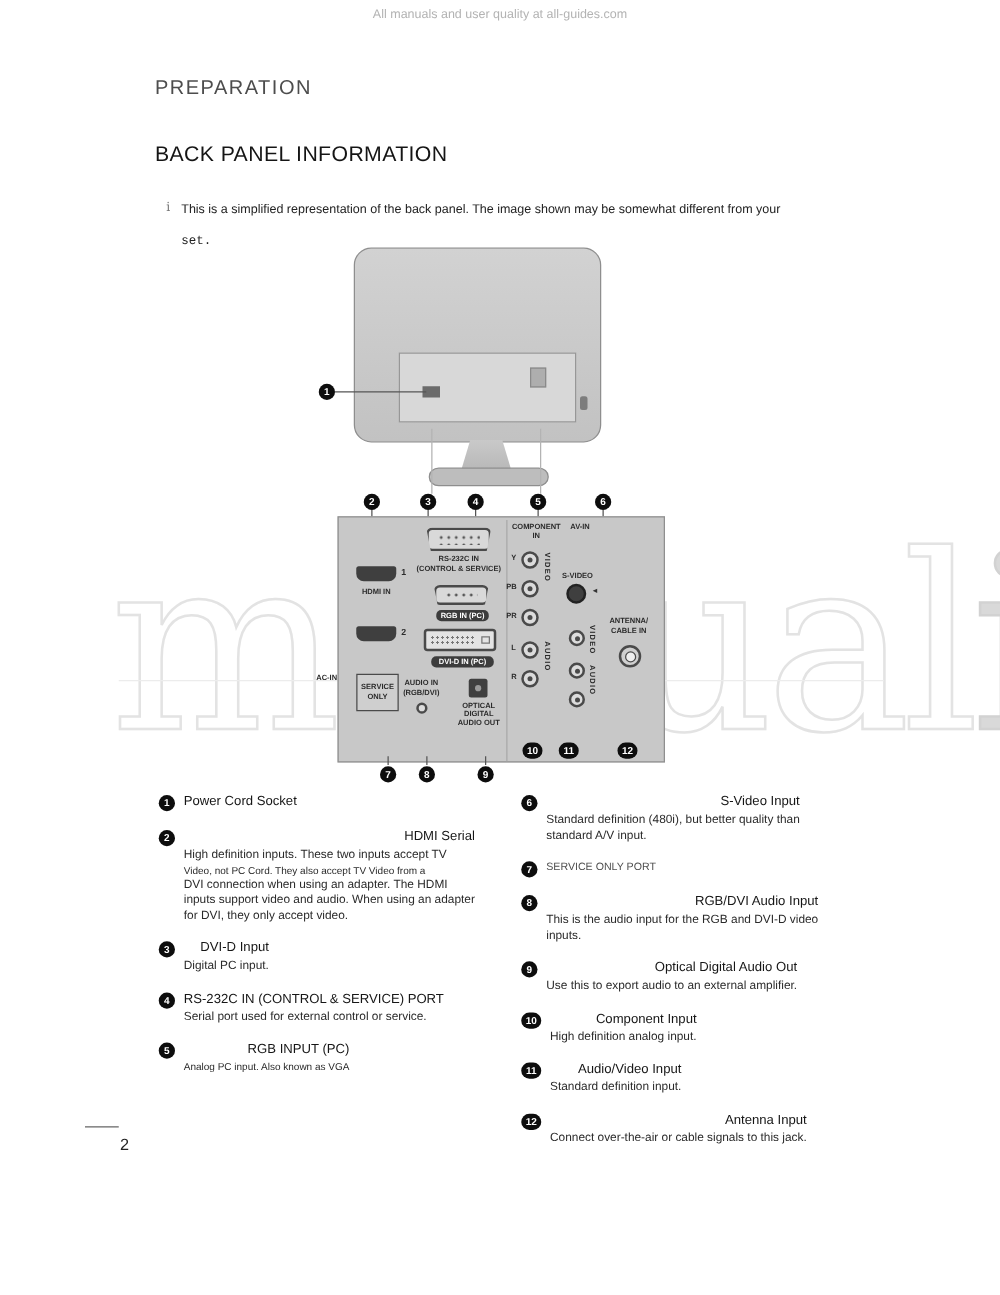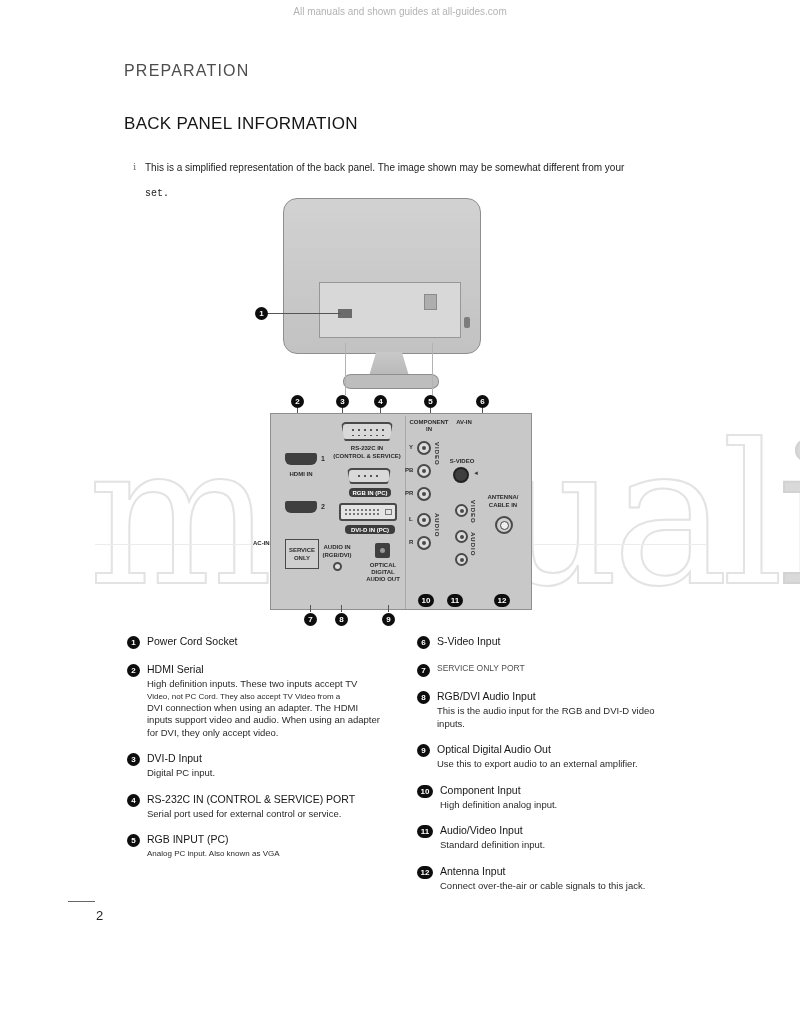--- a/index.html
+++ b/index.html
@@ -71,36 +71,36 @@
   .col { position:absolute; top:635px; }
   .col.left { left:127px; width:272px; }
   .col.right { left:417px; width:282px; }
   .item { display:flex; margin-bottom:13px; }
   .item .badge {
     width:13px; height:13px; border-radius:50%; background:#0d0d0d; color:#fff;
     font-size:8px; font-weight:bold; display:flex; align-items:center; justify-content:center;
     margin-right:7px; margin-top:1px; flex-shrink:0;
   }
   .item .badge.wide { width:auto; min-width:16px; padding:0 2px; border-radius:8px; }
-  .item-title { font-size:10.5px; color:#161616; margin-bottom:3px; white-space:nowrap; }
+  .item-title { font-size:10.5px; color:#161616; margin-bottom:3px; white-space:nowrap;text-align:right; }
   .item-title.small-title { font-size:8.5px; color:#4f4f4f; }
   .desc-line { font-size:9.5px; line-height:12.5px; color:#2a2a2a; white-space:nowrap; }
   .desc-line.small { font-size:8px; line-height:11px; }
 
   
   .footer-rule { left:68px; top:901px; width:27px; height:1px; background:#666; }
   .page-number { left:96px; top:908px; font-size:13px; color:#222; }
 </style>
 </head>
 <body>
 
 <div class="abs watermark"><span class="wm-outline">manual</span><span class="wm-solid">i</span></div>
 <div class="abs wm-line"></div>
 
-<div class="abs banner">All manuals and shown guides at all-guides.com</div>
+<div class="abs banner">All manuals and user quality at all-guides.com</div>
 
 <div class="abs prep-heading">PREPARATION</div>
 <div class="abs page-title">BACK PANEL INFORMATION</div>
 
 <span class="abs note-marker">i</span>
 <span class="abs note-line" style="left:145px; top:162px;">This is a simplified representation of the back panel. The image shown may be somewhat different from your</span>
 <span class="abs note-line" style="left:145px; top:188px;font-family:Liberation Mono, monospace;">set.</span>
 
 <div class="abs" style="left:283px; top:198px; width:198px; height:196px;">
   <div class="abs tv-body" style="left:0; top:0; width:198px; height:156px;"></div>
@@ -262,20 +262,24 @@
           <div class="desc-line small">Analog PC input. Also known as VGA</div>
         </div>
     </div>
   </div>
 </div>
 <div class="col right" id="col-right">
   <div class="item">
     <span class="badge">6</span>
     <div class="item-body">
       <div class="item-title">S-Video Input</div>
+      <div class="item-desc">
+          <div class="desc-line">Standard definition (480i), but better quality than</div>
+          <div class="desc-line">standard A/V input.</div>
+        </div>
     </div>
   </div>
 
   <div class="item">
     <span class="badge">7</span>
     <div class="item-body">
       <div class="item-title small-title">SERVICE ONLY PORT</div>
       <div class="item-desc"></div>
     </div>
   </div>

